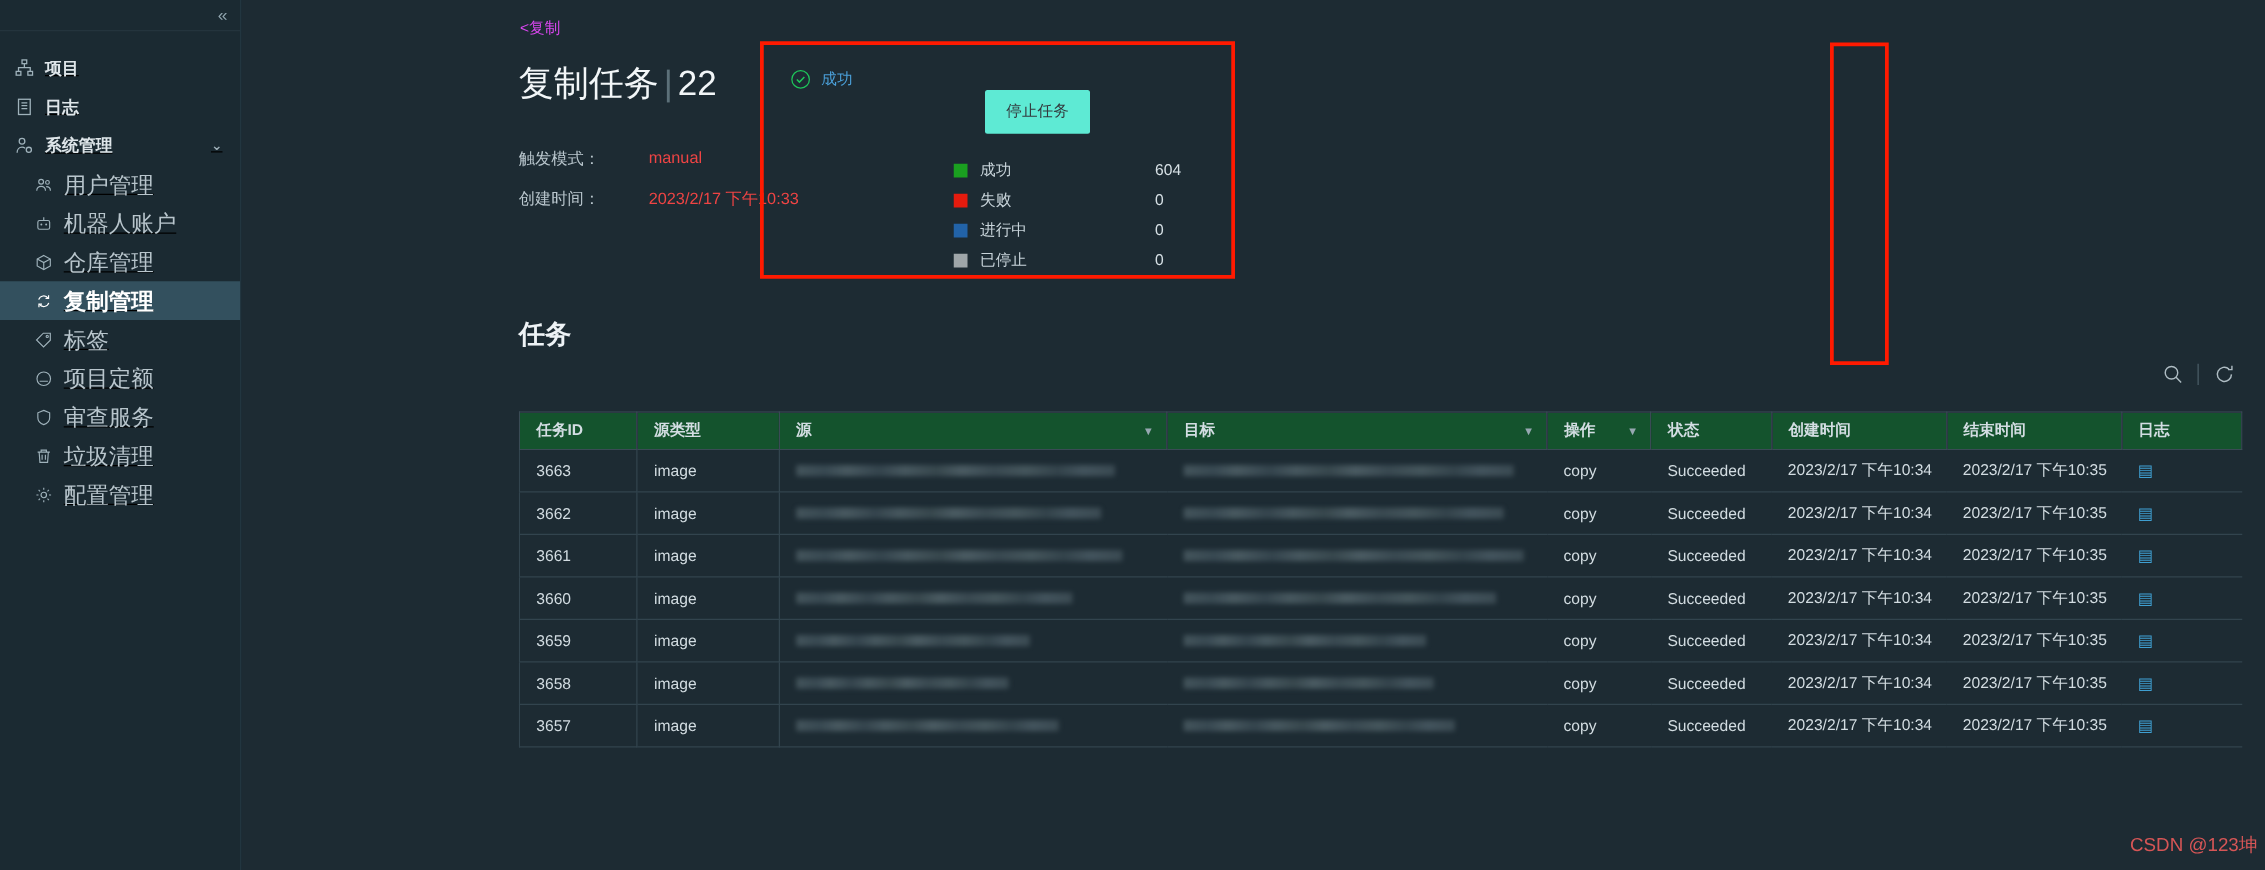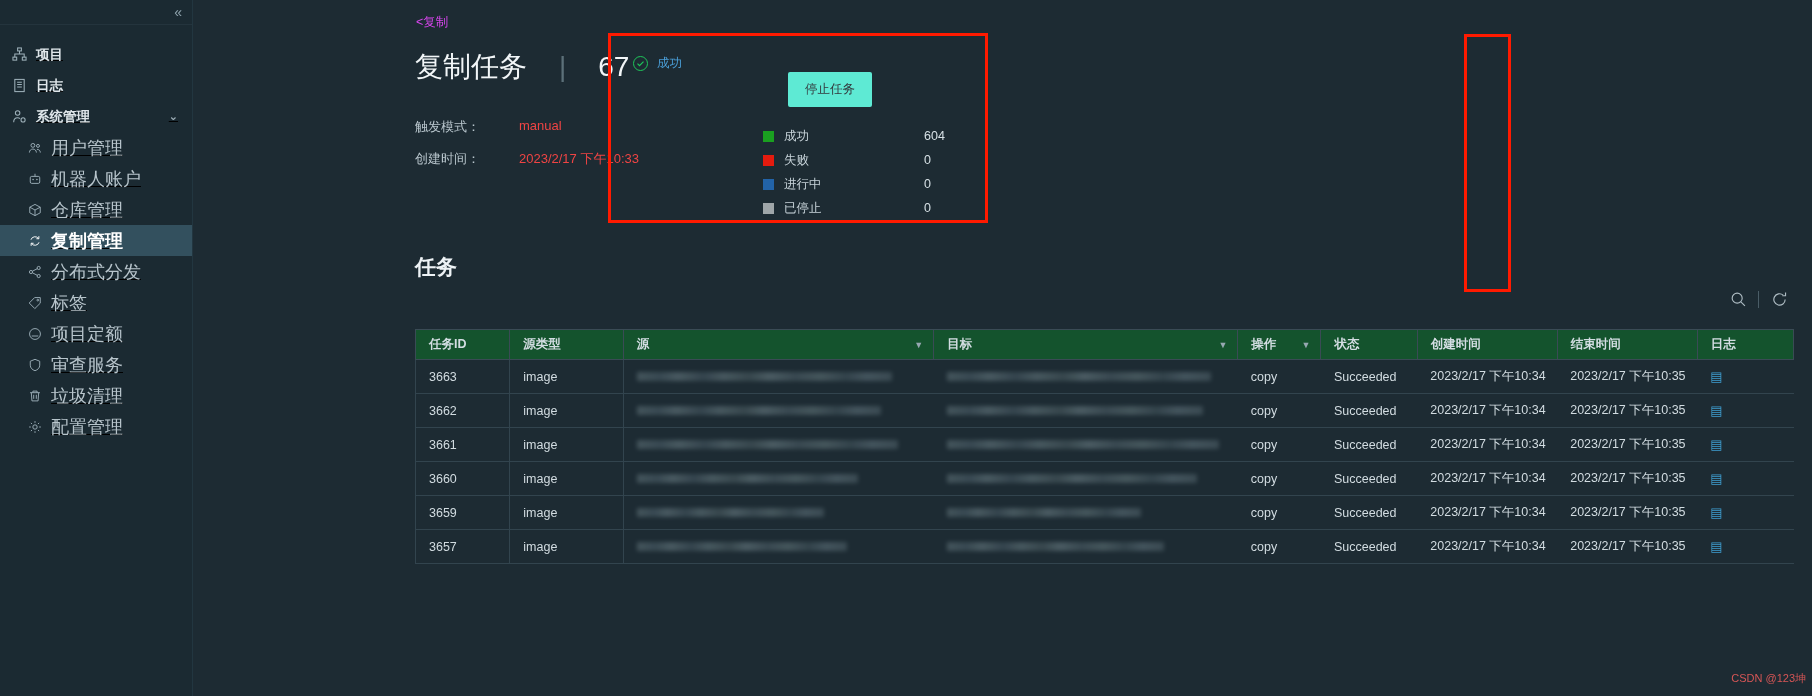--- a/index.html
+++ b/index.html
@@ -45,21 +45,21 @@
 
   
   .main { flex: 1; position: relative; height: 696px; overflow: hidden; }
   .breadcrumb {
     position: absolute; left: 223px; top: 14px;
     color: #d946ef; font-size: 12.5px; cursor: pointer;
   }
   .page-title {
     position: absolute; left: 222px; top: 48px;
     color: #f2f6f8; font-size: 28px; font-weight: normal;
-    display: flex; align-items: center; gap: 32px; white-space: nowrap;
+    display: flex; align-items: center; gap: 4px; white-space: nowrap;
   }
   .title-div { color: #5c7079; font-weight: 300; }
 
   .meta { position: absolute; left: 222px; top: 118px; font-size: 13px; }
   .meta-row { display: flex; margin-bottom: 14px; }
   .meta-label { width: 104px; color: #b9c6cd; }
   .meta-value { color: #ef4444; }
 
   
   .status-panel {
@@ -144,21 +144,21 @@
   }
   .log-icon { color: #3f9fd1; font-size: 13px; }
   .log-cell { text-align: left; }
 
   
   .red-col-box {
     position: absolute; border: 3px solid #ff1a00; pointer-events: none;
   }
   .watermark {
     position: absolute; right: 6px; bottom: 10px;
-    color: #e05858; font-size: 11px; opacity: .95;
+    color: #e05858; font-size: 15px; opacity: .95;
   }
 </style>
 </head>
 <body>
 
 <div class="app">
 
   <aside class="sidebar">
     <div class="sidebar-top">
       <span class="collapse-icon">«</span>
@@ -238,31 +238,20 @@
         <span class="ico">
           <svg width="14" height="14" viewBox="0 0 16 16" fill="none" stroke="#ffffff" stroke-width="1.1">
             <path d="M3.4 6.5a4.8 4.8 0 018.6-1.2"></path>
               <path d="M12.6 9.5a4.8 4.8 0 01-8.6 1.2"></path>
             <path d="M12.4 2.5v2.9H9.6M3.6 13.5v-2.9h2.8"></path>
           </svg>
         </span>
         <span>复制管理</span>
       </div>
 
-      <div class="nav-item sub">
-        <span class="ico">
-          <svg width="14" height="14" viewBox="0 0 16 16" fill="none" stroke="#9fb2bb" stroke-width="1.05">
-            <circle cx="12.2" cy="3.4" r="1.8"></circle>
-              <circle cx="3.4" cy="8" r="1.8"></circle>
-            <circle cx="12.2" cy="12.6" r="1.8"></circle>
-              <path d="M5 7.1l5.6-2.9M5 8.9l5.6 2.9"></path>
-          </svg>
-        </span>
-        <span>分布式分发</span>
-      </div>
 
       <div class="nav-item sub">
         <span class="ico">
           <svg width="14" height="14" viewBox="0 0 16 16" fill="none" stroke="#9fb2bb" stroke-width="1.05">
             <path d="M7.6 1.8H14v6.4l-6.2 6.2-6.4-6.4z"></path>
               <circle cx="11.2" cy="4.7" r="1"></circle>
           </svg>
         </span>
         <span>标签</span>
       </div>
@@ -309,21 +298,21 @@
     </nav>
   </aside>
 
   <section class="main">
 
     <div class="breadcrumb">&lt;复制</div>
 
     <h1 class="page-title">
       <span>复制任务</span>
       <span class="title-div">|</span>
-      <span>67</span>
+      <span>22</span>
     </h1>
 
     <div class="meta">
       <div class="meta-row">
         <span class="meta-label">触发模式：</span>
         <span class="meta-value">manual</span>
       </div>
       <div class="meta-row">
         <span class="meta-label">创建时间：</span>
         <span class="meta-value">2023/2/17 下午10:33</span>
@@ -512,20 +501,37 @@
               </td>
             <td>copy</td>
             <td>Succeeded</td>
             <td>2023/2/17 下午10:34</td>
             <td>2023/2/17 下午10:35</td>
             <td class="log-cell">
               <span class="log-icon">▤</span>
             </td>
           </tr>
           <tr>
+            <td class="cid">3658</td>
+            <td>image</td>
+            <td>
+                <div class="blurline" style="width:60%"></div>
+              </td>
+            <td>
+                <div class="blurline" style="width:72%"></div>
+              </td>
+            <td>copy</td>
+            <td>Succeeded</td>
+            <td>2023/2/17 下午10:34</td>
+            <td>2023/2/17 下午10:35</td>
+            <td class="log-cell">
+              <span class="log-icon">▤</span>
+            </td>
+          </tr>
+          <tr>
             <td class="cid">3657</td>
             <td>image</td>
             <td>
                 <div class="blurline" style="width:74%"></div>
               </td>
             <td>
                 <div class="blurline" style="width:78%"></div>
               </td>
             <td>copy</td>
             <td>Succeeded</td>

